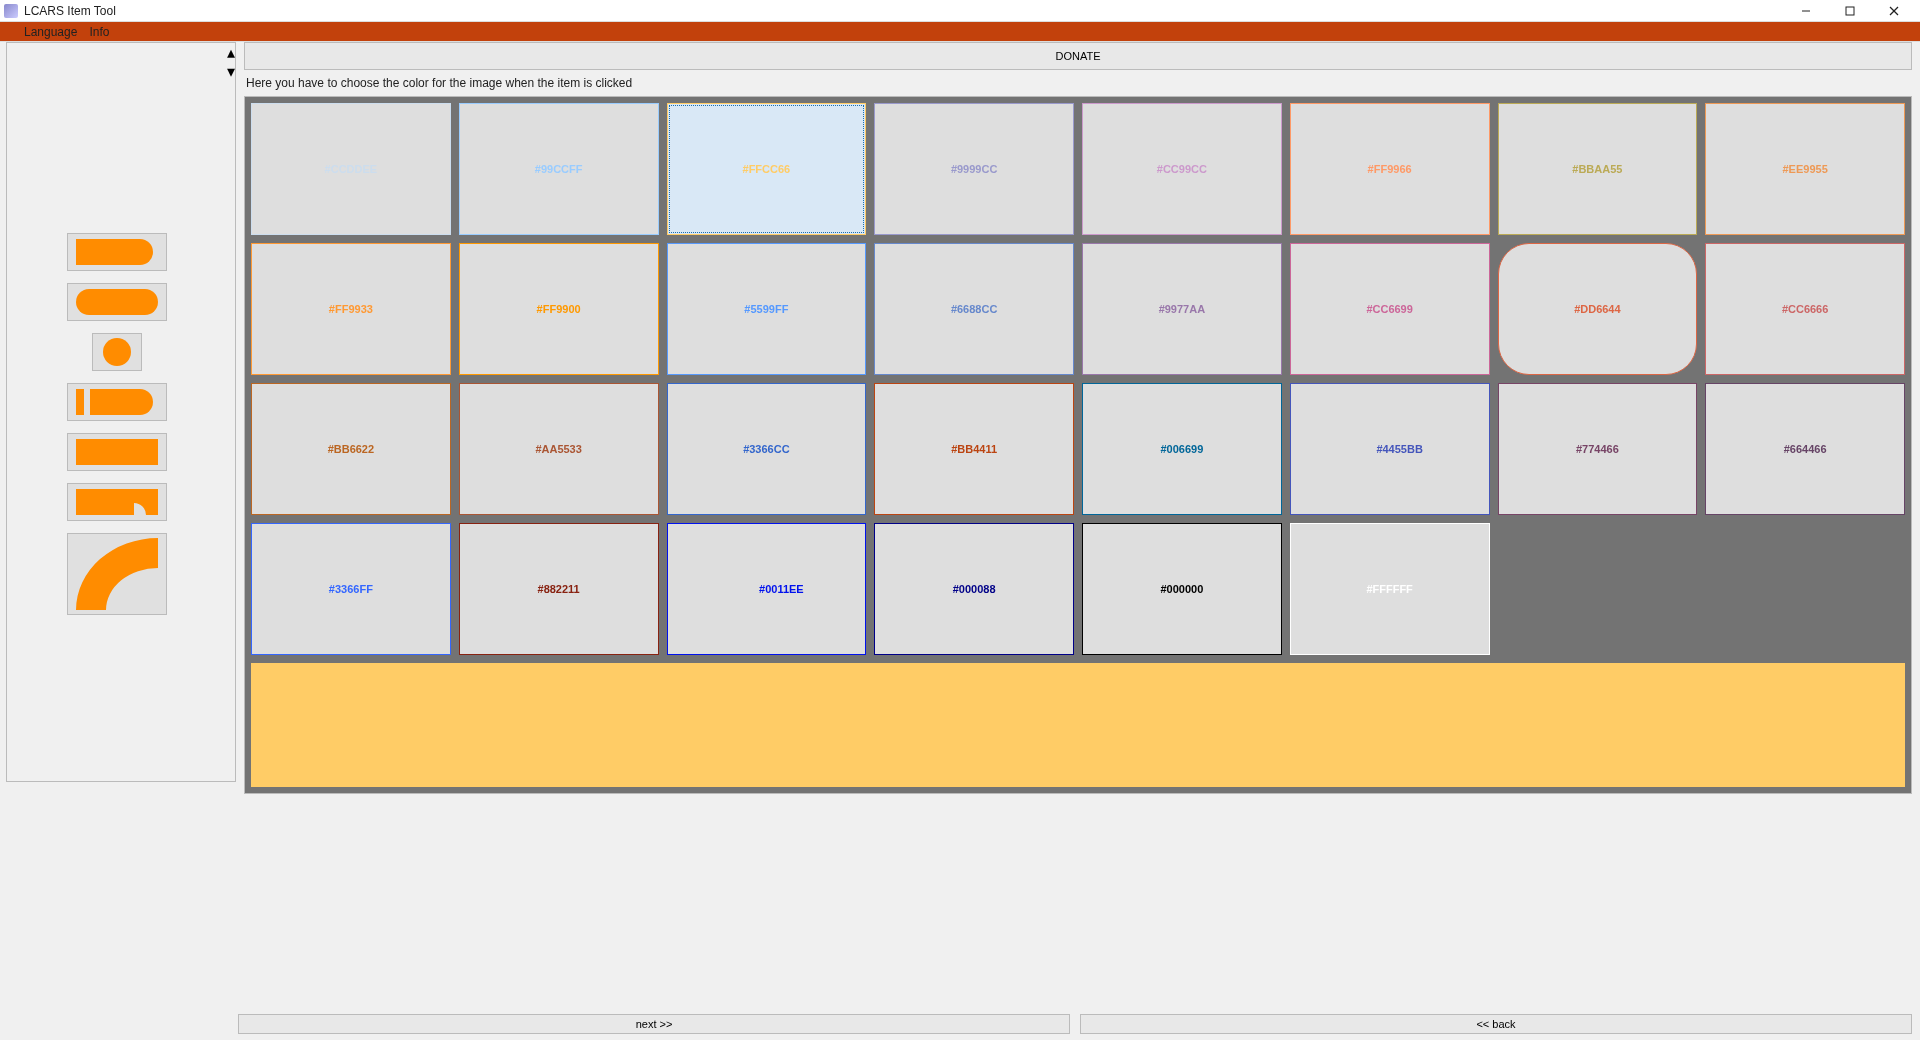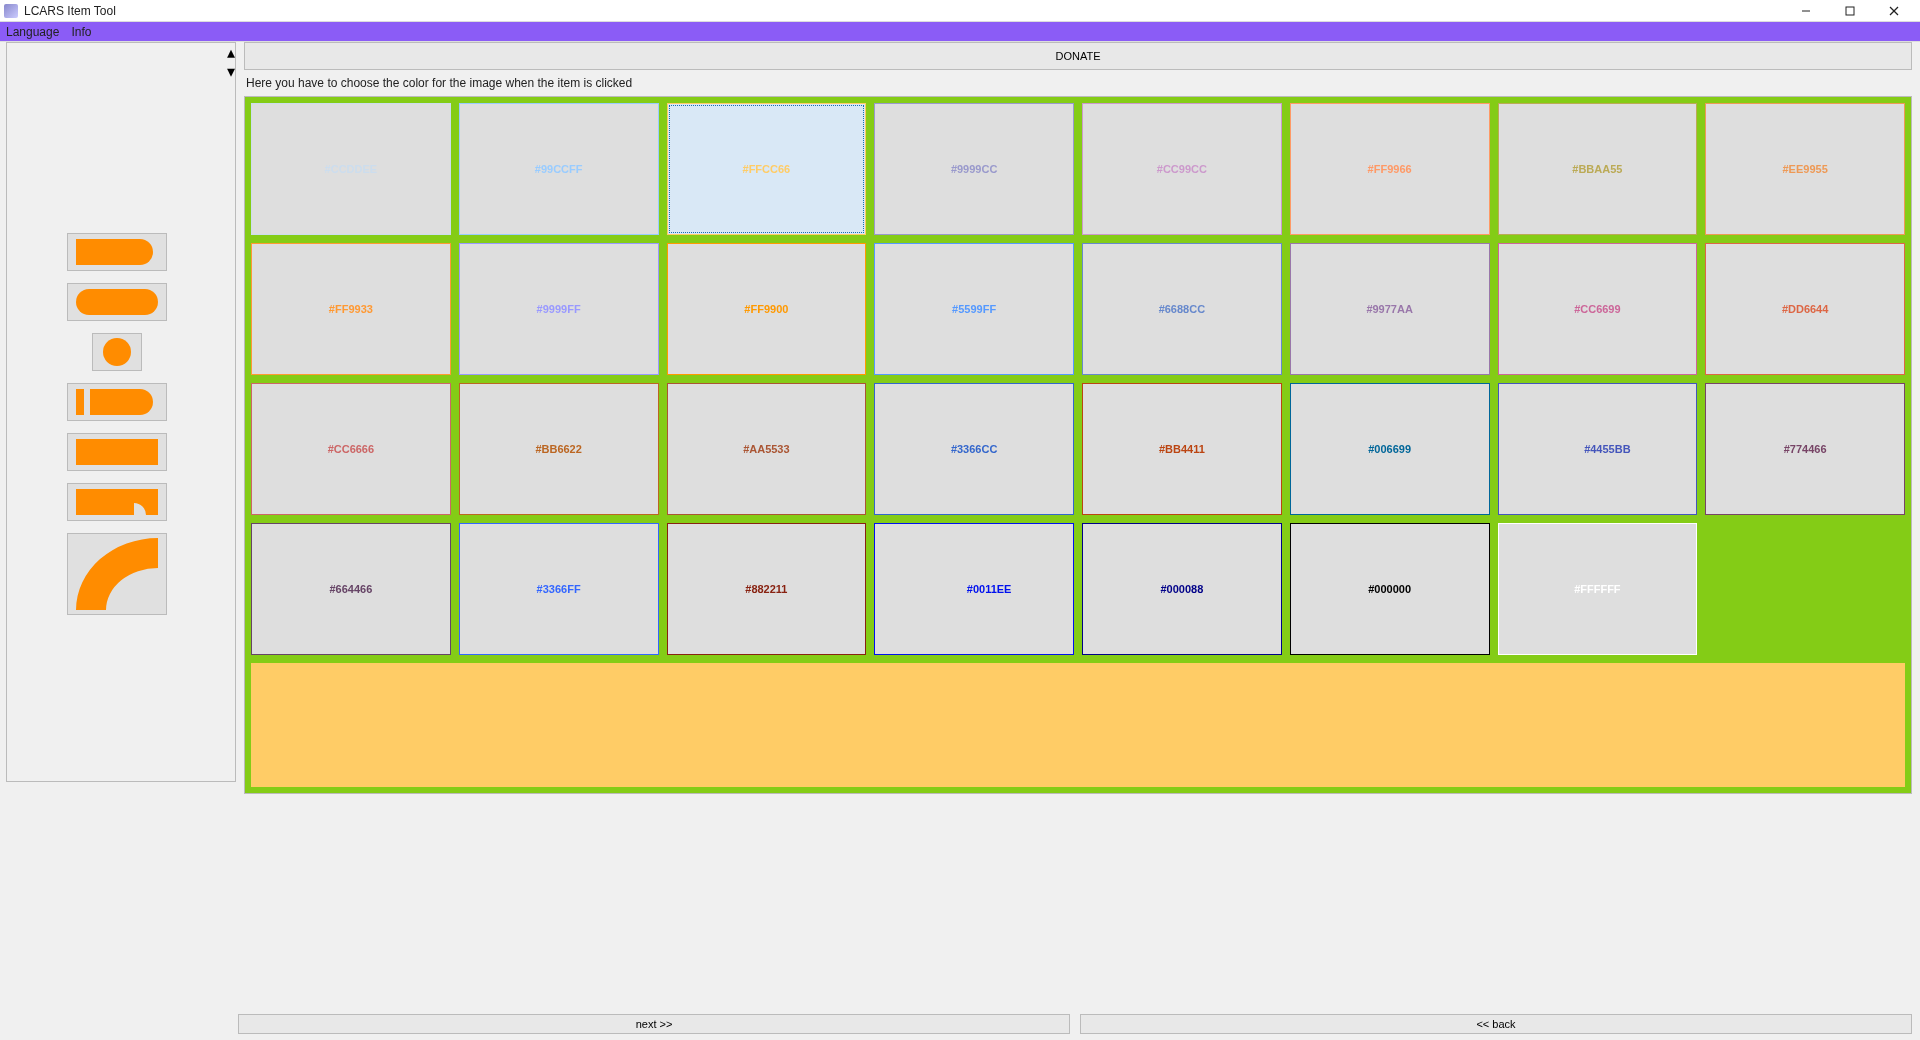--- a/index.html
+++ b/index.html
@@ -8,40 +8,40 @@
 
 
 .titlebar { height: 22px; background: #fff; display: flex; align-items: center; padding: 0 4px; border-bottom: 1px solid #ddd; }
 .titlebar .app-icon { width: 14px; height: 14px; background: linear-gradient(135deg,#88c 0%,#ccf 100%); margin-right: 6px; border-radius: 2px; }
 .titlebar .title { font-size: 12px; color: #222; }
 .titlebar .spacer { flex: 1; }
 .titlebar .win-btn { width: 44px; height: 22px; display: flex; align-items: center; justify-content: center; font-size: 12px; color: #222; cursor: pointer; }
 .titlebar .win-btn svg { width: 10px; height: 10px; }
 
 
-.menubar { height: 20px; background: #8b5cf6; display: flex; align-items: center; padding: 0 6px; gap: 12px; border-bottom: 1px solid #ddd; }
+.menubar { height: 20px; background: #c2410c; display: flex; align-items: center; padding: 0 24px; gap: 12px; border-bottom: 1px solid #ddd; }
 .menubar .menu-item { font-size: 12px; color: #222; cursor: pointer; }
 
 
 .body { position: absolute; top: 42px; left: 0; right: 0; bottom: 0; display: flex; }
 
 
 .sidebar-wrap { width: 230px; height: 740px; margin: 0 0 0 6px; background: #f0f0f0; border: 1px solid #bbb; position: relative; display: flex; }
 .sidebar { flex: 1; padding: 190px 0 0 0; display: flex; flex-direction: column; align-items: center; gap: 12px; }
 
 .shape-btn { width: 100px; height: 38px; background: #e0e0e0; border: 1px solid #bbb; display: flex; align-items: center; justify-content: center; cursor: pointer; }
 .shape-btn.tall { height: 82px; }
 .shape-btn svg { display: block; }
 
 
 .main { flex: 1; display: flex; flex-direction: column; padding: 0 8px; }
 .donate-bar { height: 28px; background: #e8e8e8; border: 1px solid #bbb; display: flex; align-items: center; justify-content: center; font-size: 11px; margin-bottom: 6px; cursor: pointer; }
 .instruction { font-size: 12px; color: #222; margin-bottom: 6px; padding-left: 2px; }
 
-.colors-frame { border: 1px solid #bbb; padding: 6px; background: #84cc16; }
+.colors-frame { border: 1px solid #bbb; padding: 6px; background: #737373; }
 .color-grid { display: grid; grid-template-columns: repeat(8, 1fr); gap: 8px; }
 .color-swatch { height: 132px; background: #dedede; border: 1px solid; display: flex; align-items: center; justify-content: center; font-size: 11px; font-weight: bold; cursor: pointer; }
 .color-swatch.selected { background: #d9e8f6; outline: 1px dotted #1a6fb0; outline-offset: -3px; }
 
 .preview-strip { height: 124px; margin-top: 8px; }
 
 
 .footer { position: absolute; left: 238px; right: 8px; bottom: 6px; height: 20px; display: flex; gap: 10px; }
 .footer .nav-btn { flex: 1; background: #e8e8e8; border: 1px solid #bbb; font-size: 11px; display: flex; align-items: center; justify-content: center; cursor: pointer; }
 </style>
@@ -132,27 +132,26 @@
         <div class="color-grid" id="color-grid">
             <div class="color-swatch" style="border-color: rgb(204, 221, 238); color: rgb(204, 221, 238);">#CCDDEE</div>
             <div class="color-swatch" style="border-color: rgb(153, 204, 255); color: rgb(153, 204, 255);">#99CCFF</div>
             <div class="color-swatch selected" style="border-color: rgb(255, 204, 102); color: rgb(255, 204, 102);">#FFCC66</div>
             <div class="color-swatch" style="border-color: rgb(153, 153, 204); color: rgb(153, 153, 204);">#9999CC</div>
             <div class="color-swatch" style="border-color: rgb(204, 153, 204); color: rgb(204, 153, 204);">#CC99CC</div>
             <div class="color-swatch" style="border-color: rgb(255, 153, 102); color: rgb(255, 153, 102);">#FF9966</div>
             <div class="color-swatch" style="border-color: rgb(187, 170, 85); color: rgb(187, 170, 85);">#BBAA55</div>
             <div class="color-swatch" style="border-color: rgb(238, 153, 85); color: rgb(238, 153, 85);">#EE9955</div>
             <div class="color-swatch" style="border-color: rgb(255, 153, 51); color: rgb(255, 153, 51);">#FF9933</div>
-            <div class="color-swatch" style="border-color: rgb(153, 153, 255); color: rgb(153, 153, 255);">#9999FF</div>
             <div class="color-swatch" style="border-color: rgb(255, 153, 0); color: rgb(255, 153, 0);">#FF9900</div>
             <div class="color-swatch" style="border-color: rgb(85, 153, 255); color: rgb(85, 153, 255);">#5599FF</div>
             <div class="color-swatch" style="border-color: rgb(102, 136, 204); color: rgb(102, 136, 204);">#6688CC</div>
             <div class="color-swatch" style="border-color: rgb(153, 119, 170); color: rgb(153, 119, 170);">#9977AA</div>
             <div class="color-swatch" style="border-color: rgb(204, 102, 153); color: rgb(204, 102, 153);">#CC6699</div>
-            <div class="color-swatch" style="border-color: rgb(221, 102, 68); color: rgb(221, 102, 68);">#DD6644</div>
+            <div class="color-swatch" style="border-color: rgb(221, 102, 68); color: rgb(221, 102, 68); border-radius: 31px;">#DD6644</div>
             <div class="color-swatch" style="border-color: rgb(204, 102, 102); color: rgb(204, 102, 102);">#CC6666</div>
             <div class="color-swatch" style="border-color: rgb(187, 102, 34); color: rgb(187, 102, 34);">#BB6622</div>
             <div class="color-swatch" style="border-color: rgb(170, 85, 51); color: rgb(170, 85, 51);">#AA5533</div>
             <div class="color-swatch" style="border-color: rgb(51, 102, 204); color: rgb(51, 102, 204);">#3366CC</div>
             <div class="color-swatch" style="border-color: rgb(187, 68, 17); color: rgb(187, 68, 17);">#BB4411</div>
             <div class="color-swatch" style="border-color: rgb(0, 102, 153); color: rgb(0, 102, 153);">#006699</div>
             <div class="color-swatch" style="border-color: rgb(68, 85, 187); color: rgb(68, 85, 187); padding-left: 20px;">#4455BB</div>
             <div class="color-swatch" style="border-color: rgb(119, 68, 102); color: rgb(119, 68, 102);">#774466</div>
             <div class="color-swatch" style="border-color: rgb(102, 68, 102); color: rgb(102, 68, 102);">#664466</div>
             <div class="color-swatch" style="border-color: rgb(51, 102, 255); color: rgb(51, 102, 255);">#3366FF</div>

